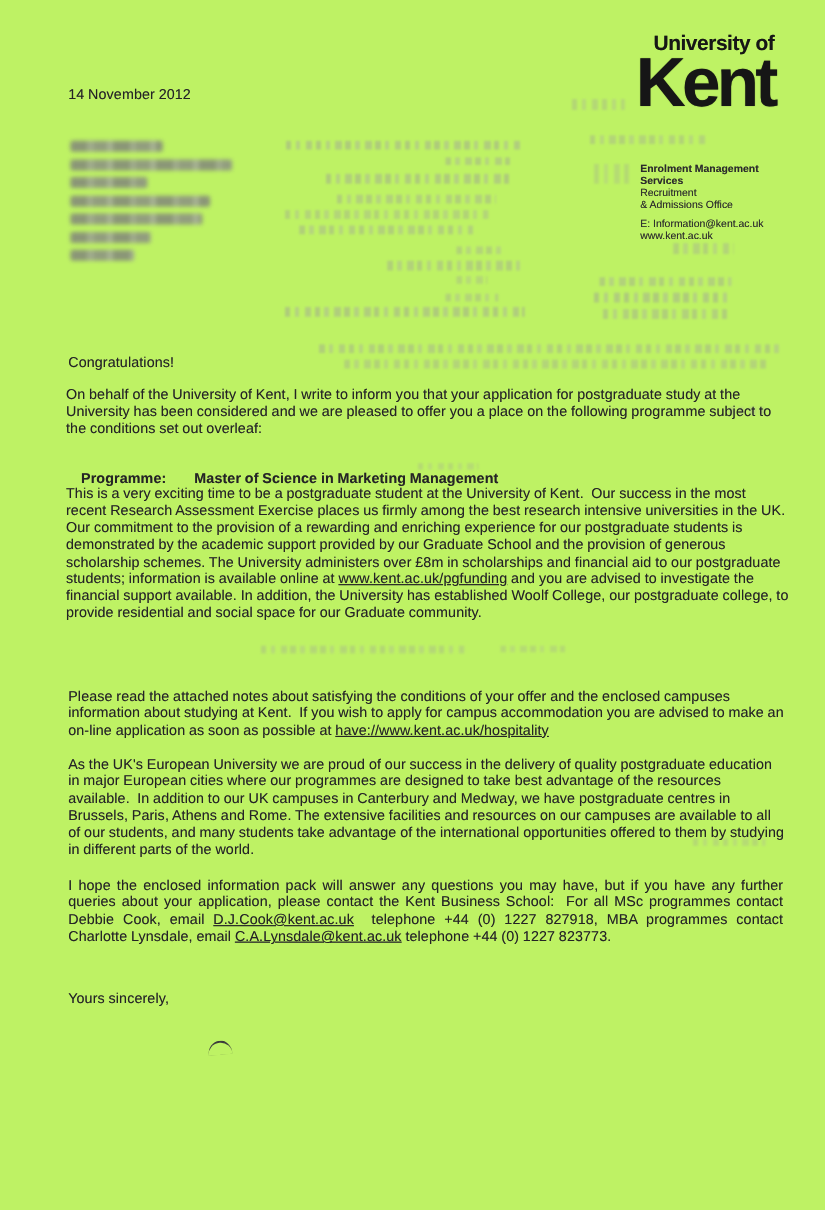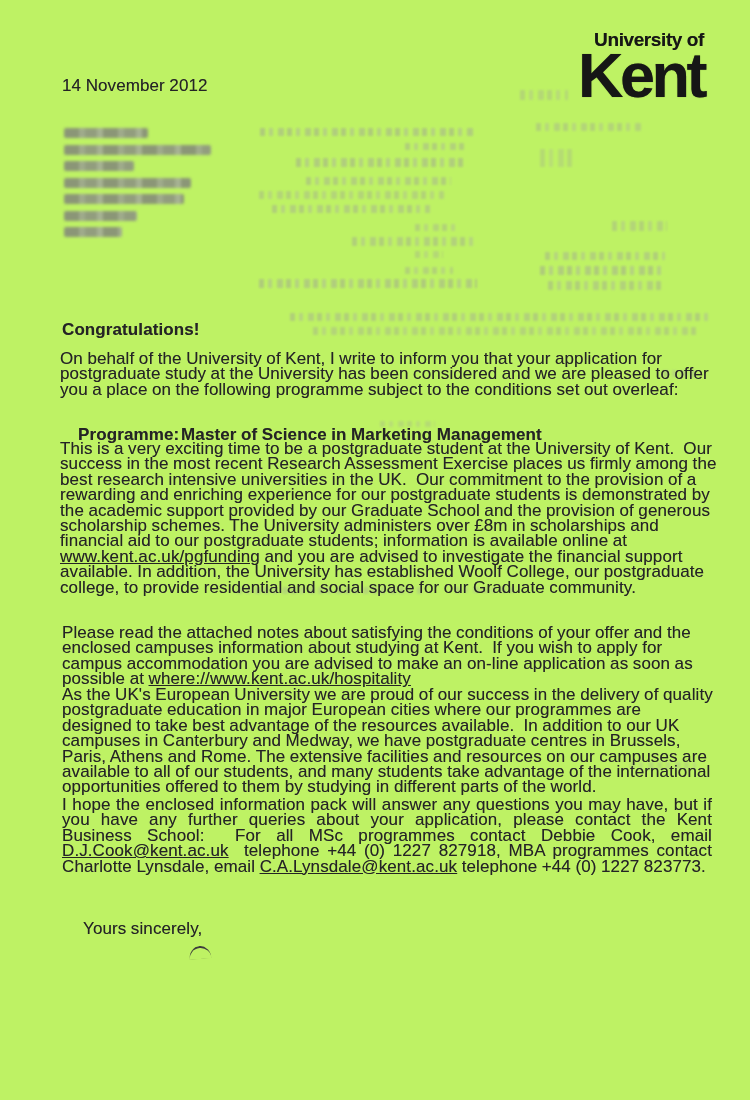--- a/index.html
+++ b/index.html
@@ -4,21 +4,21 @@
 <style>
   html,body { margin:0; padding:0; background:#e8e8e8; }
   .page {
     position:relative; width:750px; height:1100px; margin:0 auto;
     background:#bef264; overflow:hidden;
     font-family:"Liberation Sans","DejaVu Sans",sans-serif;
     color:#242424;
   }
   .abs { position:absolute; }
   .para {
-    font-size:17px; line-height:15.4px; white-space:pre-wrap;
+    font-size:13px; line-height:15.4px; white-space:pre-wrap;
     letter-spacing:0.1px; word-spacing:-0.3px;
     text-shadow:0 0 0.6px rgba(80,80,80,.55);
   }
   .justify { text-align:justify; }
   .bold { font-weight:700; }
   .u { text-decoration:underline; }
   
   .logo-unit { position:absolute; top:30px; right:46px; text-align:right; color:#161616; }
   .logo-line1 { font-size:19px; font-weight:700; letter-spacing:-0.4px; line-height:1.05; text-shadow:0 0 0.5px rgba(0,0,0,.5); }
   .logo-line2 { font-size:63px; font-weight:700; letter-spacing:-3.5px; line-height:0.82; text-shadow:0 0 0.8px rgba(0,0,0,.6); }
@@ -94,36 +94,45 @@
   <div class="addr">
       <div class="redact-bar" style="width: 84px;"></div>
       <div class="redact-bar" style="width: 147px;"></div>
       <div class="redact-bar" style="width: 70px;"></div>
       <div class="redact-bar" style="width: 127px;"></div>
       <div class="redact-bar" style="width: 120px;"></div>
       <div class="redact-bar" style="width: 73px;"></div>
       <div class="redact-bar" style="width: 58px;"></div>
     </div>
 
+  <div class="contact">
+    <div class="bold">Enrolment Management</div>
+    <div class="bold">Services</div>
+    <div>Recruitment</div>
+    <div>&amp; Admissions Office</div>
+    <div class="gap"></div>
+    <div>E: Information@kent.ac.uk</div>
+    <div>www.kent.ac.uk</div>
+  </div>
 
 
-  <div class="abs para" style="left:62px;top:322px;font-weight:bold;">Congratulations!</div>
+  <div class="abs para" style="left:62px;top:322px;">Congratulations!</div>
 
   <div class="abs para" style="left:60px;top:351px;width:658px;">On behalf of the University of Kent, I write to inform you that your application for postgraduate study at the University has been considered and we are pleased to offer you a place on the following programme subject to the conditions set out overleaf:</div>
 
   <div class="abs para bold" style="left:60px;top:412px;">
     <span class="prog-label">Programme:</span><span>Master of Science in Marketing Management</span>
   </div>
 
   <div class="abs para" style="left:60px;top:441px;width:658px;"><span>This is a very exciting time to be a postgraduate student at the University of Kent.  Our success in the most recent Research Assessment Exercise places us firmly among the best research intensive universities in the UK.  Our commitment to the provision of a rewarding and enriching experience for our postgraduate students is demonstrated by the academic support provided by our Graduate School and the provision of generous scholarship schemes. The University administers over £8m in scholarships and financial aid to our postgraduate students; information is available online at </span><span class="u">www.kent.ac.uk/pgfunding</span><span> and you are advised to investigate the financial support available. In addition, the University has established Woolf College, our postgraduate college, to provide residential and social space for our Graduate community.</span></div>
 
-  <div class="abs para" style="left:62px;top:625px;width:652px;"><span>Please read the attached notes about satisfying the conditions of your offer and the enclosed campuses information about studying at Kent.  If you wish to apply for campus accommodation you are advised to make an on-line application as soon as possible at </span><span class="u">where://www.kent.ac.uk/hospitality</span></div>
+  <div class="abs para" style="left:62px;top:625px;width:652px;"><span>Please read the attached notes about satisfying the conditions of your offer and the enclosed campuses information about studying at Kent.  If you wish to apply for campus accommodation you are advised to make an on-line application as soon as possible at </span><span class="u">have://www.kent.ac.uk/hospitality</span></div>
 
   <div class="abs para" style="left:62px;top:687px;width:652px;">As the UK's European University we are proud of our success in the delivery of quality postgraduate education in major European cities where our programmes are designed to take best advantage of the resources available.  In addition to our UK campuses in Canterbury and Medway, we have postgraduate centres in Brussels, Paris, Athens and Rome. The extensive facilities and resources on our campuses are available to all of our students, and many students take advantage of the international opportunities offered to them by studying in different parts of the world.</div>
 
   <div class="abs para justify" style="left:62px;top:797px;width:650px;"><span>I hope the enclosed information pack will answer any questions you may have, but if you have any further queries about your application, please contact the Kent Business School:  For all MSc programmes contact Debbie Cook, email </span><span class="u">D.J.Cook@kent.ac.uk</span><span>  telephone +44 (0) 1227 827918, MBA programmes contact Charlotte Lynsdale, email </span><span class="u">C.A.Lynsdale@kent.ac.uk</span><span> telephone +44 (0) 1227 823773.</span></div>
 
 
-  <div class="abs para" style="left:62px;top:921px;margin-left:21px;">Yours sincerely,</div>
+  <div class="abs para" style="left:62px;top:900px;">Yours sincerely,</div>
 
   <div class="sig-arc"></div>
 
 </div>
 
 </body></html>

